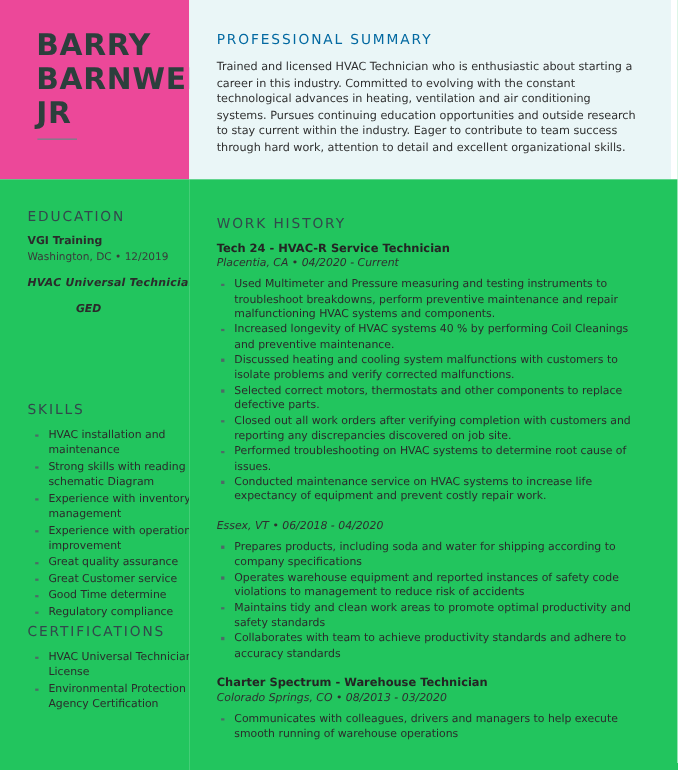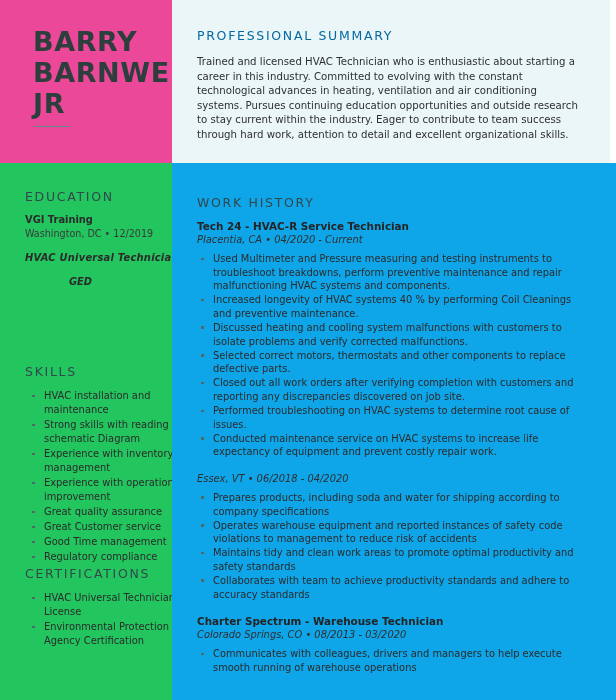--- a/index.html
+++ b/index.html
@@ -63,21 +63,21 @@
     color:#2b2b2b;margin-bottom:1px;
   }
   ul.side-list li:before{
     content:"";position:absolute;left:7px;top:5.5px;
     width:2.5px;height:2.5px;background:#4d6a66;
   }
 
   
   .main{
     position:absolute;left:172px;top:163px;width:444px;height:537px;
-    background:#0ea5e9;overflow:hidden;
+    background:#22c55e;overflow:hidden;
   }
   .main-h{
     position:absolute;left:25px;top:32px;
     font-size:12.5px;letter-spacing:1.7px;color:#33484c;font-weight:400;
   }
   .jobs{position:absolute;left:25px;top:56px;width:392px;}
   .job{margin-bottom:13px;}
   .job-title{font-size:10.4px;font-weight:700;color:#242424;line-height:14px;}
   .job-meta{font-size:9.9px;font-style:italic;color:#2f2f2f;line-height:14px;margin-bottom:5px;}
   ul.duties{list-style:none;margin:0;padding:0;}
@@ -131,21 +131,21 @@
 
     <div class="side-sec" style="top:201px;">
       <div class="side-h">SKILLS</div>
       <ul class="side-list">
         <li>HVAC installation and maintenance</li>
         <li>Strong skills with reading schematic Diagram</li>
         <li>Experience with inventory management</li>
         <li>Experience with operational improvement</li>
         <li>Great quality assurance</li>
         <li>Great Customer service</li>
-        <li>Good Time management</li>
+        <li>Good Time determine</li>
         <li>Regulatory compliance</li>
       </ul>
     </div>
 
     <div class="side-sec" style="top:403px;">
       <div class="side-h">CERTIFICATIONS</div>
       <ul class="side-list">
         <li>HVAC Universal Technician License</li>
         <li>Environmental Protection Agency Certification</li>
       </ul>

